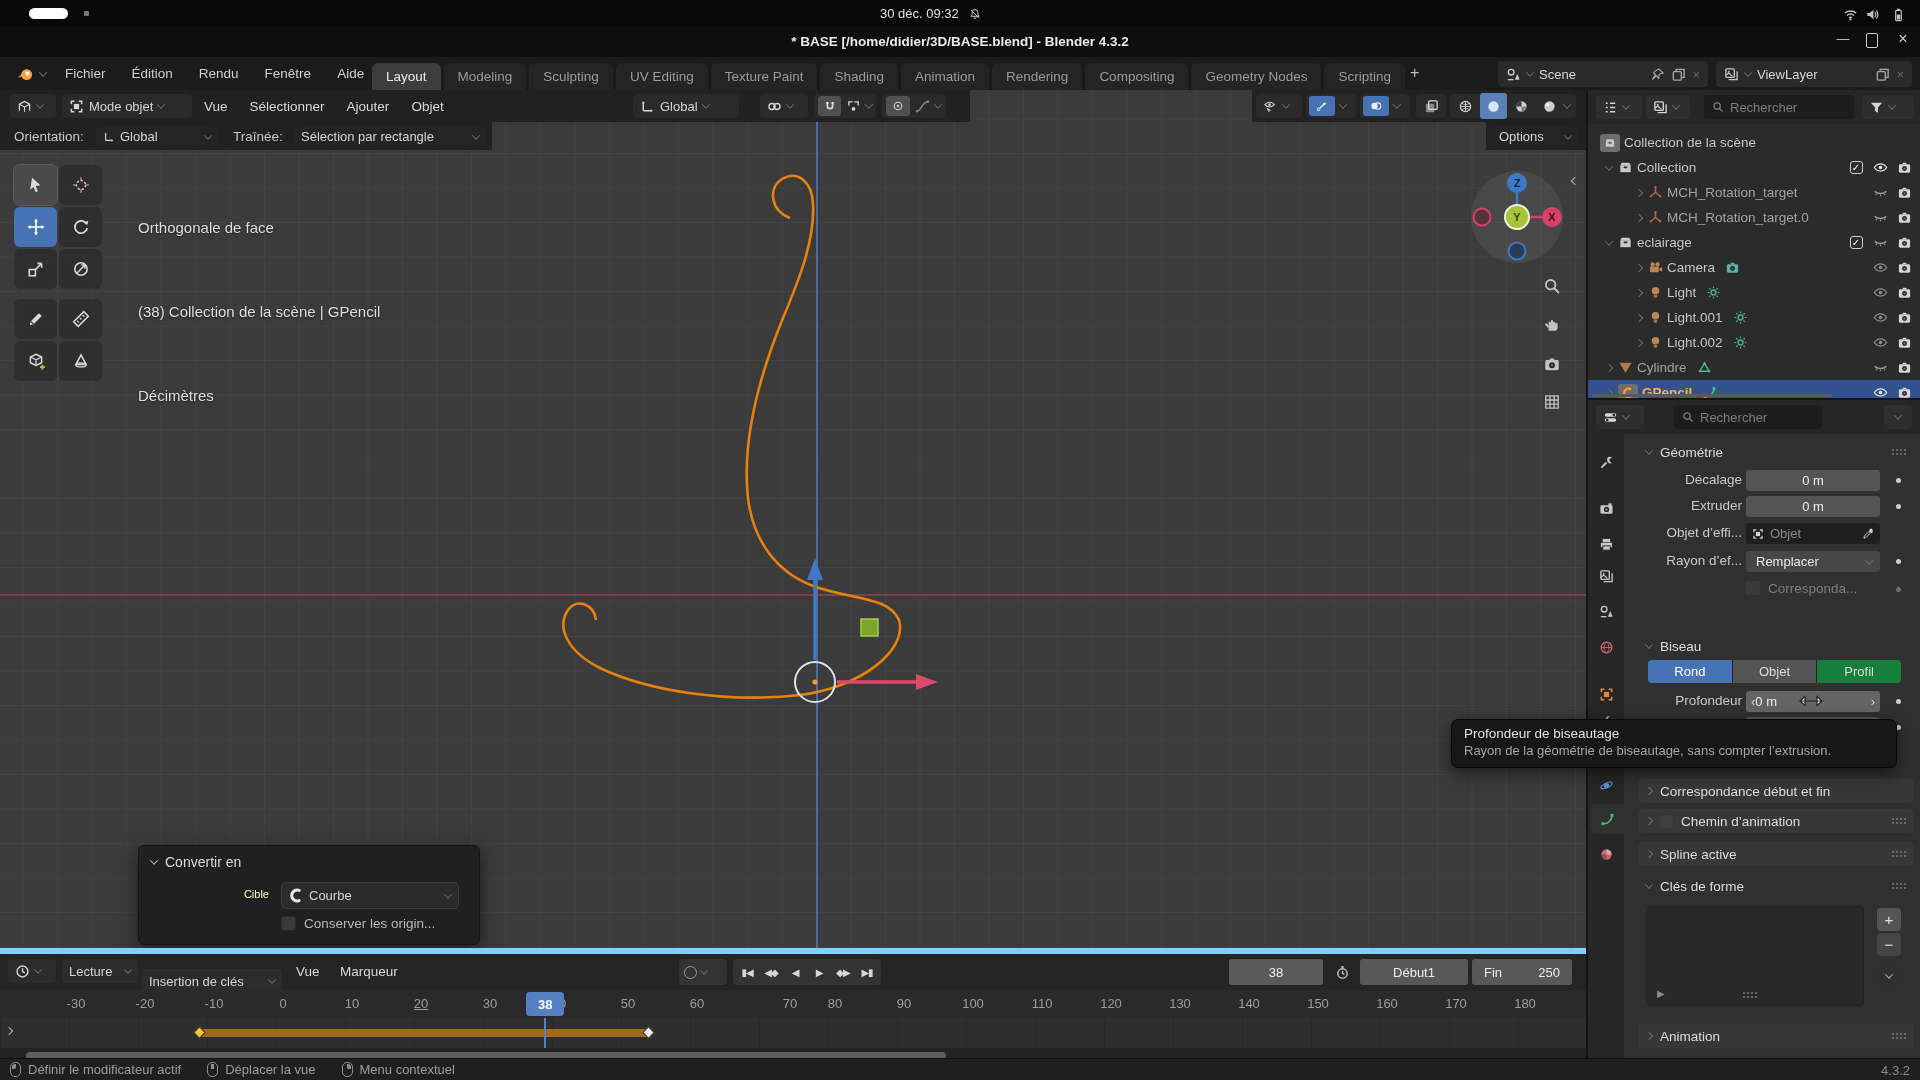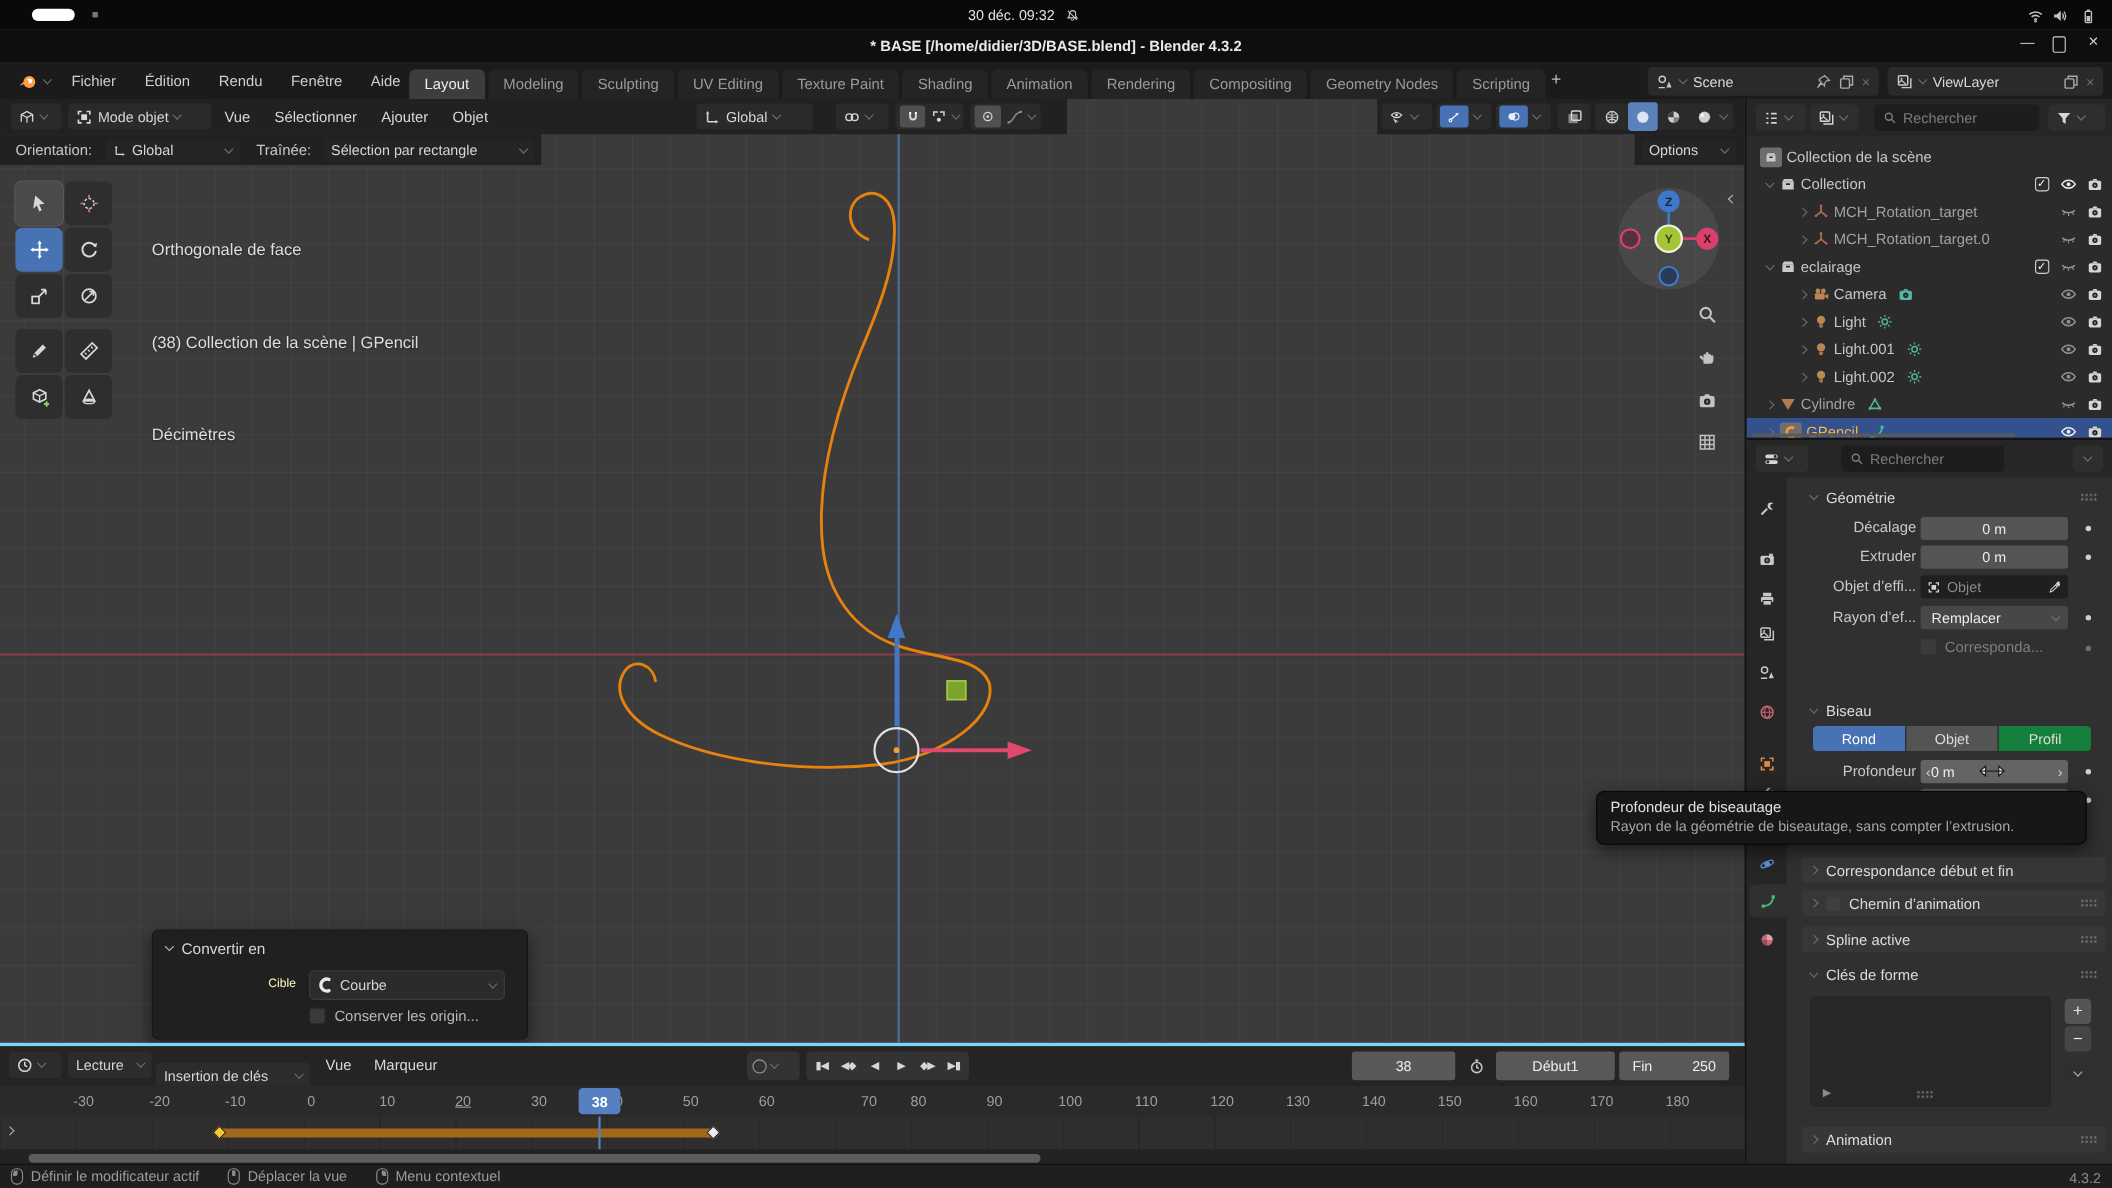--- a/index.html
+++ b/index.html
@@ -48,21 +48,21 @@
   .oltoggle{position:absolute;display:flex;align-items:center;justify-content:center;width:20px;height:20px}
   .checkbox{width:13px;height:13px;border:1.5px solid #cfcfcf;border-radius:3px;display:flex;align-items:center;justify-content:center;font-size:10px;color:#fff;background:#2d2d2d;font-family:"DejaVu Sans",sans-serif}
   .grip{width:15px;height:8px;background:radial-gradient(circle,#777 1px,transparent 1.3px);background-size:4px 4px;opacity:.8}
   .phead{position:absolute;left:14px;width:276px;height:24px;display:flex;align-items:center;gap:8px;color:#dcdcdc;font-size:13.5px;background:#373737;border-radius:4px;padding:0 8px}
   .phead.open{background:transparent}
   .plabel{position:absolute;text-align:right;color:#c9c9c9;font-size:13.5px;width:110px}
   .pfield{position:absolute;height:21px;border-radius:3px;background:#545454;color:#ededed;display:flex;align-items:center;justify-content:center;font-size:13px}
   .dot{position:absolute;width:5px;height:5px;border-radius:50%;background:#cfcfcf}
   .navtab{position:absolute;left:0;width:36px;height:30px;display:flex;align-items:center;justify-content:center}
   
-  #timeline{left:0;top:948px;width:1586px;height:110px;background:#242424;border-top:3px solid #7dd3fc}
+  #timeline{left:0;top:948px;width:1586px;height:110px;background:#242424;border-top:6px solid #7dd3fc}
   .ruler{position:absolute;left:0;top:36px;width:1586px;height:28px;background:#2a2a2a;color:#9e9e9e}
   .rlabel{position:absolute;top:6px;transform:translateX(-50%);font-size:13px}
   .track{position:absolute;left:0;top:64px;width:1586px;height:30px;background:#2e2e2e}
   .tlpill{background:#333;border-radius:4px;height:26px;display:flex;align-items:center;color:#d2d2d2}
   .pbtn{width:24px;height:26px;display:flex;align-items:center;justify-content:center;color:#d6d6d6;font-size:10px;font-family:"DejaVu Sans",sans-serif;letter-spacing:-1px}
   .keyd{position:absolute;width:9px;height:9px;transform:rotate(45deg);border:1px solid #1c1c1c}
   
   #statusbar{left:0;top:1058px;width:1920px;height:22px;background:#1f1f1f;border-top:1px solid #101010;color:#9c9c9c}
   .mico{width:11px;height:15px;border:1.5px solid #8e8e8e;border-radius:5px;position:relative;flex:none}
   .mico i{position:absolute;background:#8e8e8e;top:1px;height:5px}
@@ -941,21 +941,21 @@
             </svg>
           </span>
         </div>
         <div class="olrow sel" style="top: 256px; padding-left: 16px;">
           <span class="chev r dim" style="margin:0 6px 0 2px"></span>
           <span style="background:#6e6e6e;border-radius:3px;width:20px;height:18px;display:inline-flex;align-items:center;justify-content:center">
             <svg class="ic12" viewBox="0 0 16 16" style="color:#ff9a2e">
               <use href="#s-gparc"></use>
             </svg>
           </span>
-          <span class="lbl" style="color:#ffb23e;font-weight:normal">GPencil</span>
+          <span class="lbl" style="color:#ffb23e;font-weight:bold">GPencil</span>
           <span style="margin-left:10px;display:inline-flex">
             <svg class="ic" viewBox="0 0 16 16" style="color:#3fbf9f">
               <use href="#s-curveb"></use>
             </svg>
           </span>
           <span class="oltoggle" style="right:32px">
             <svg class="ic" viewBox="0 0 16 16" style="color:#e8e8e8">
               <use href="#s-eye"></use>
             </svg>
           </span>

